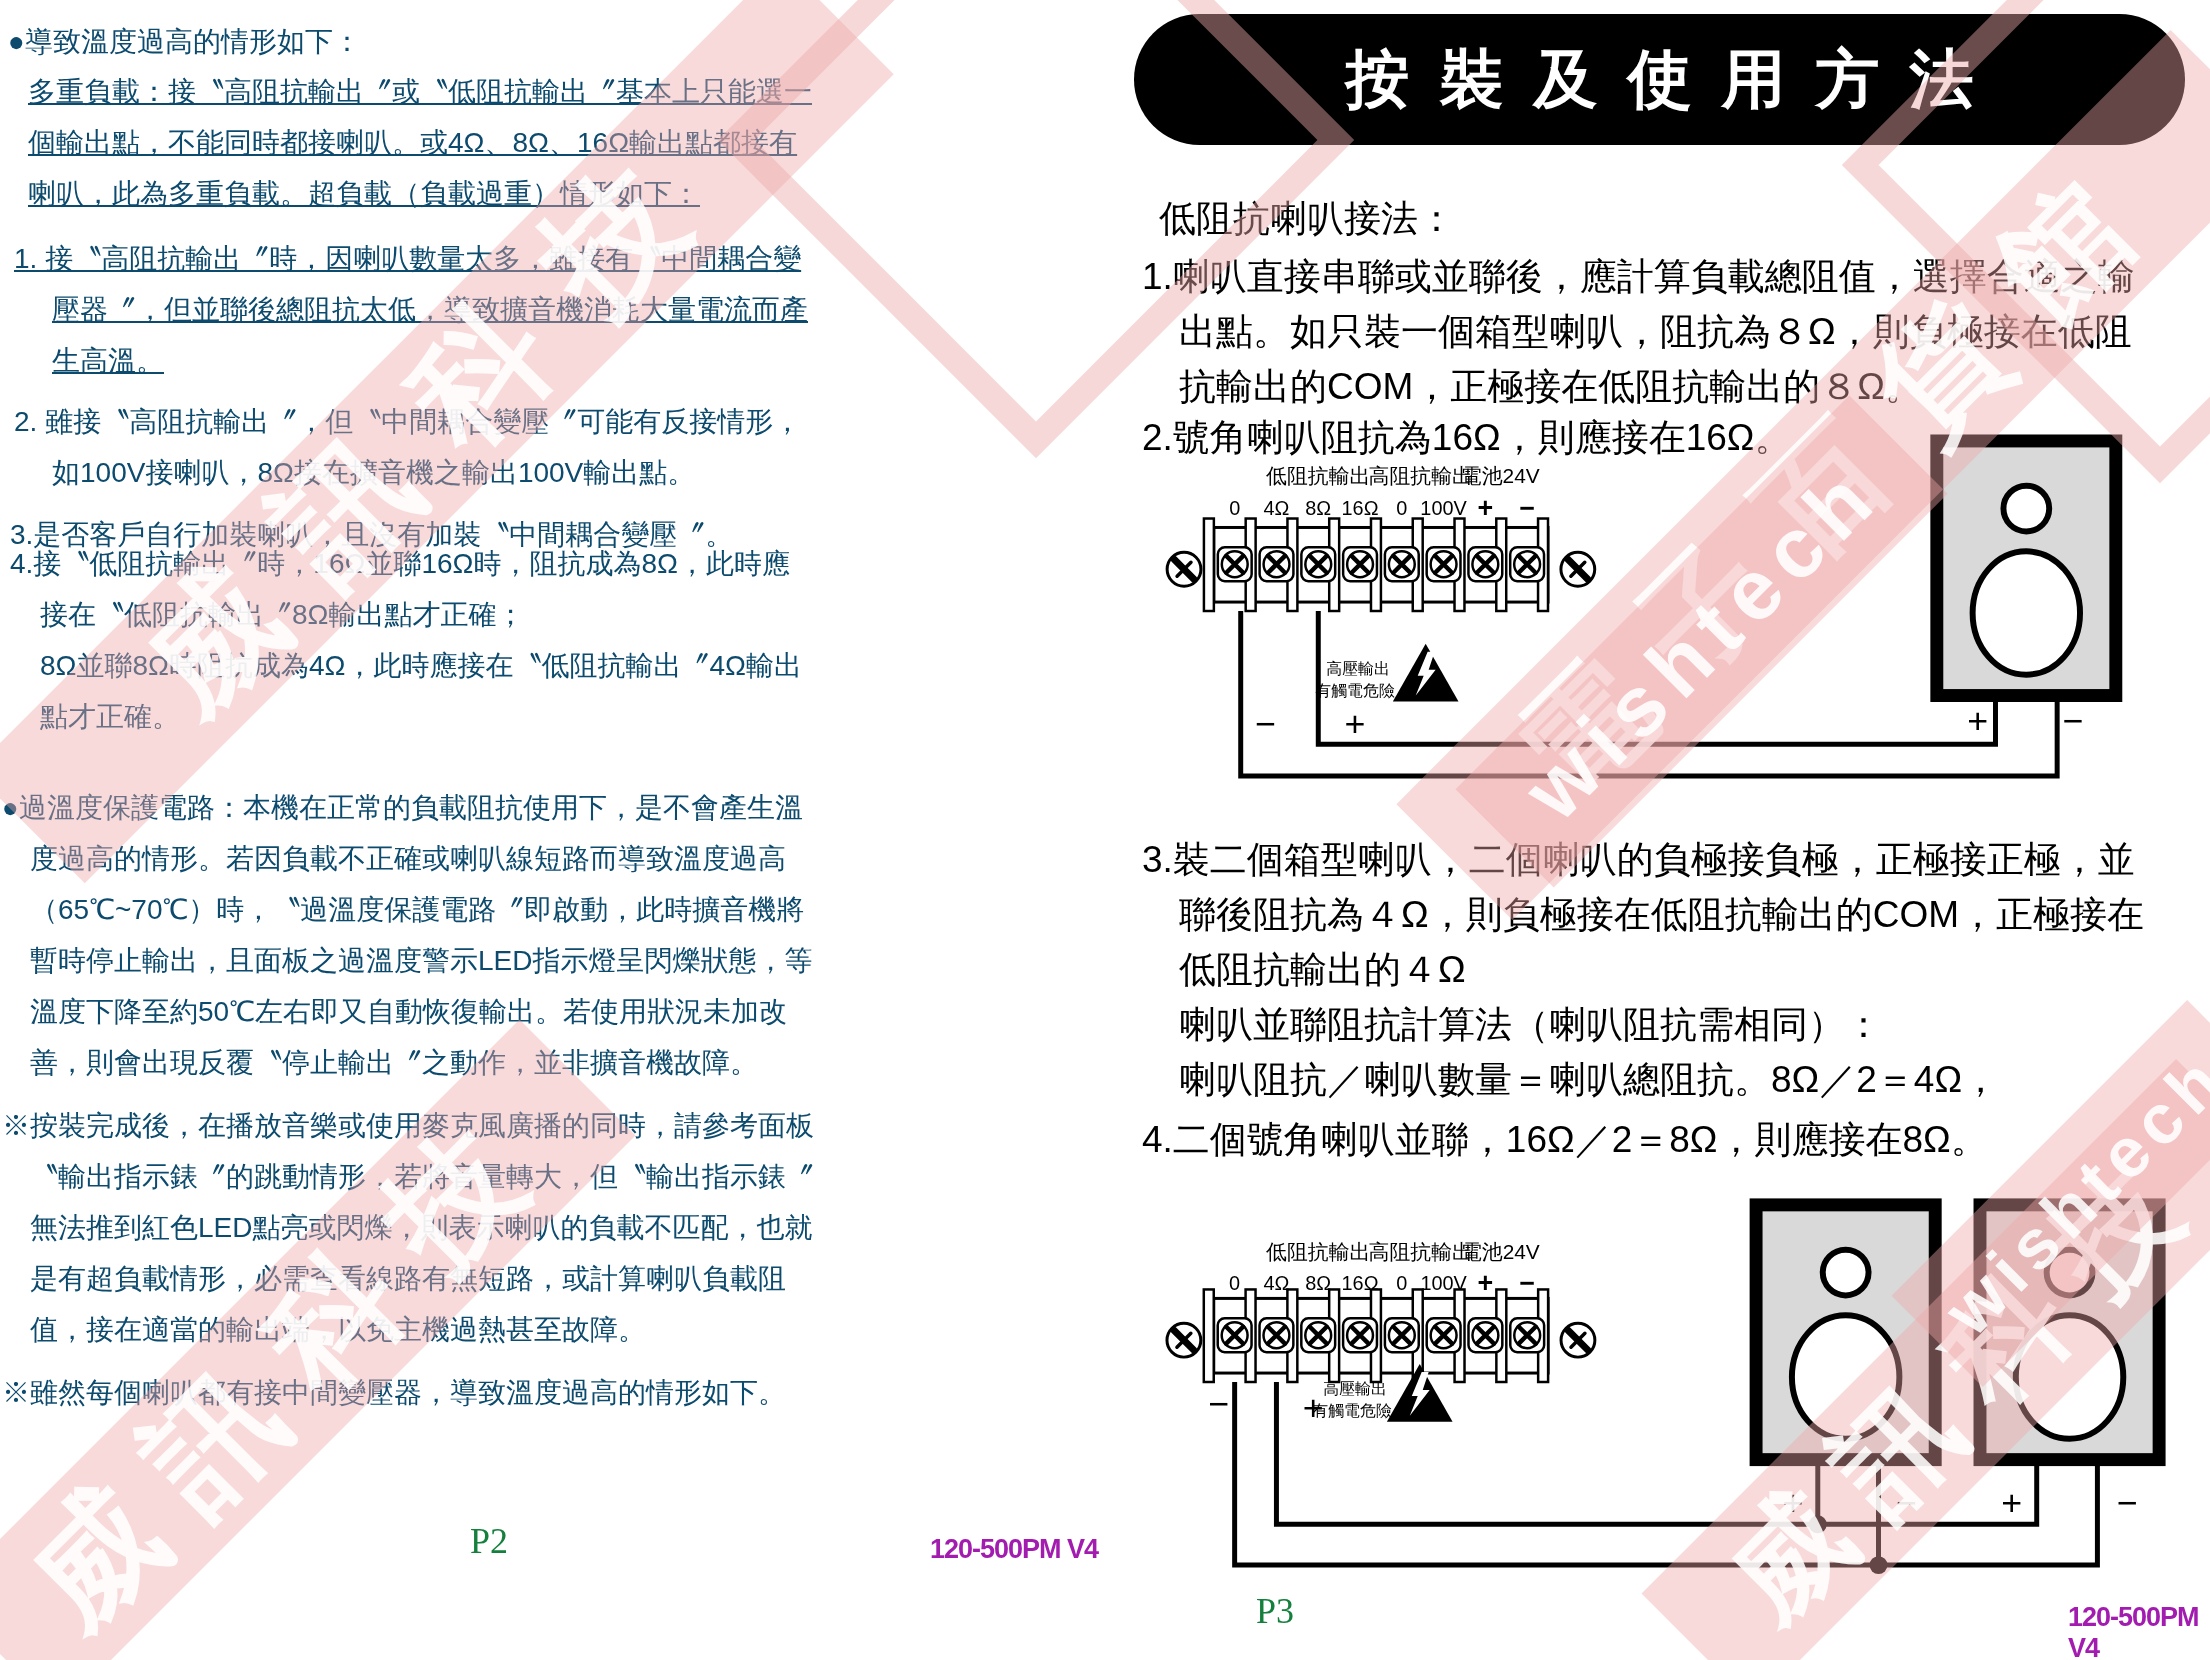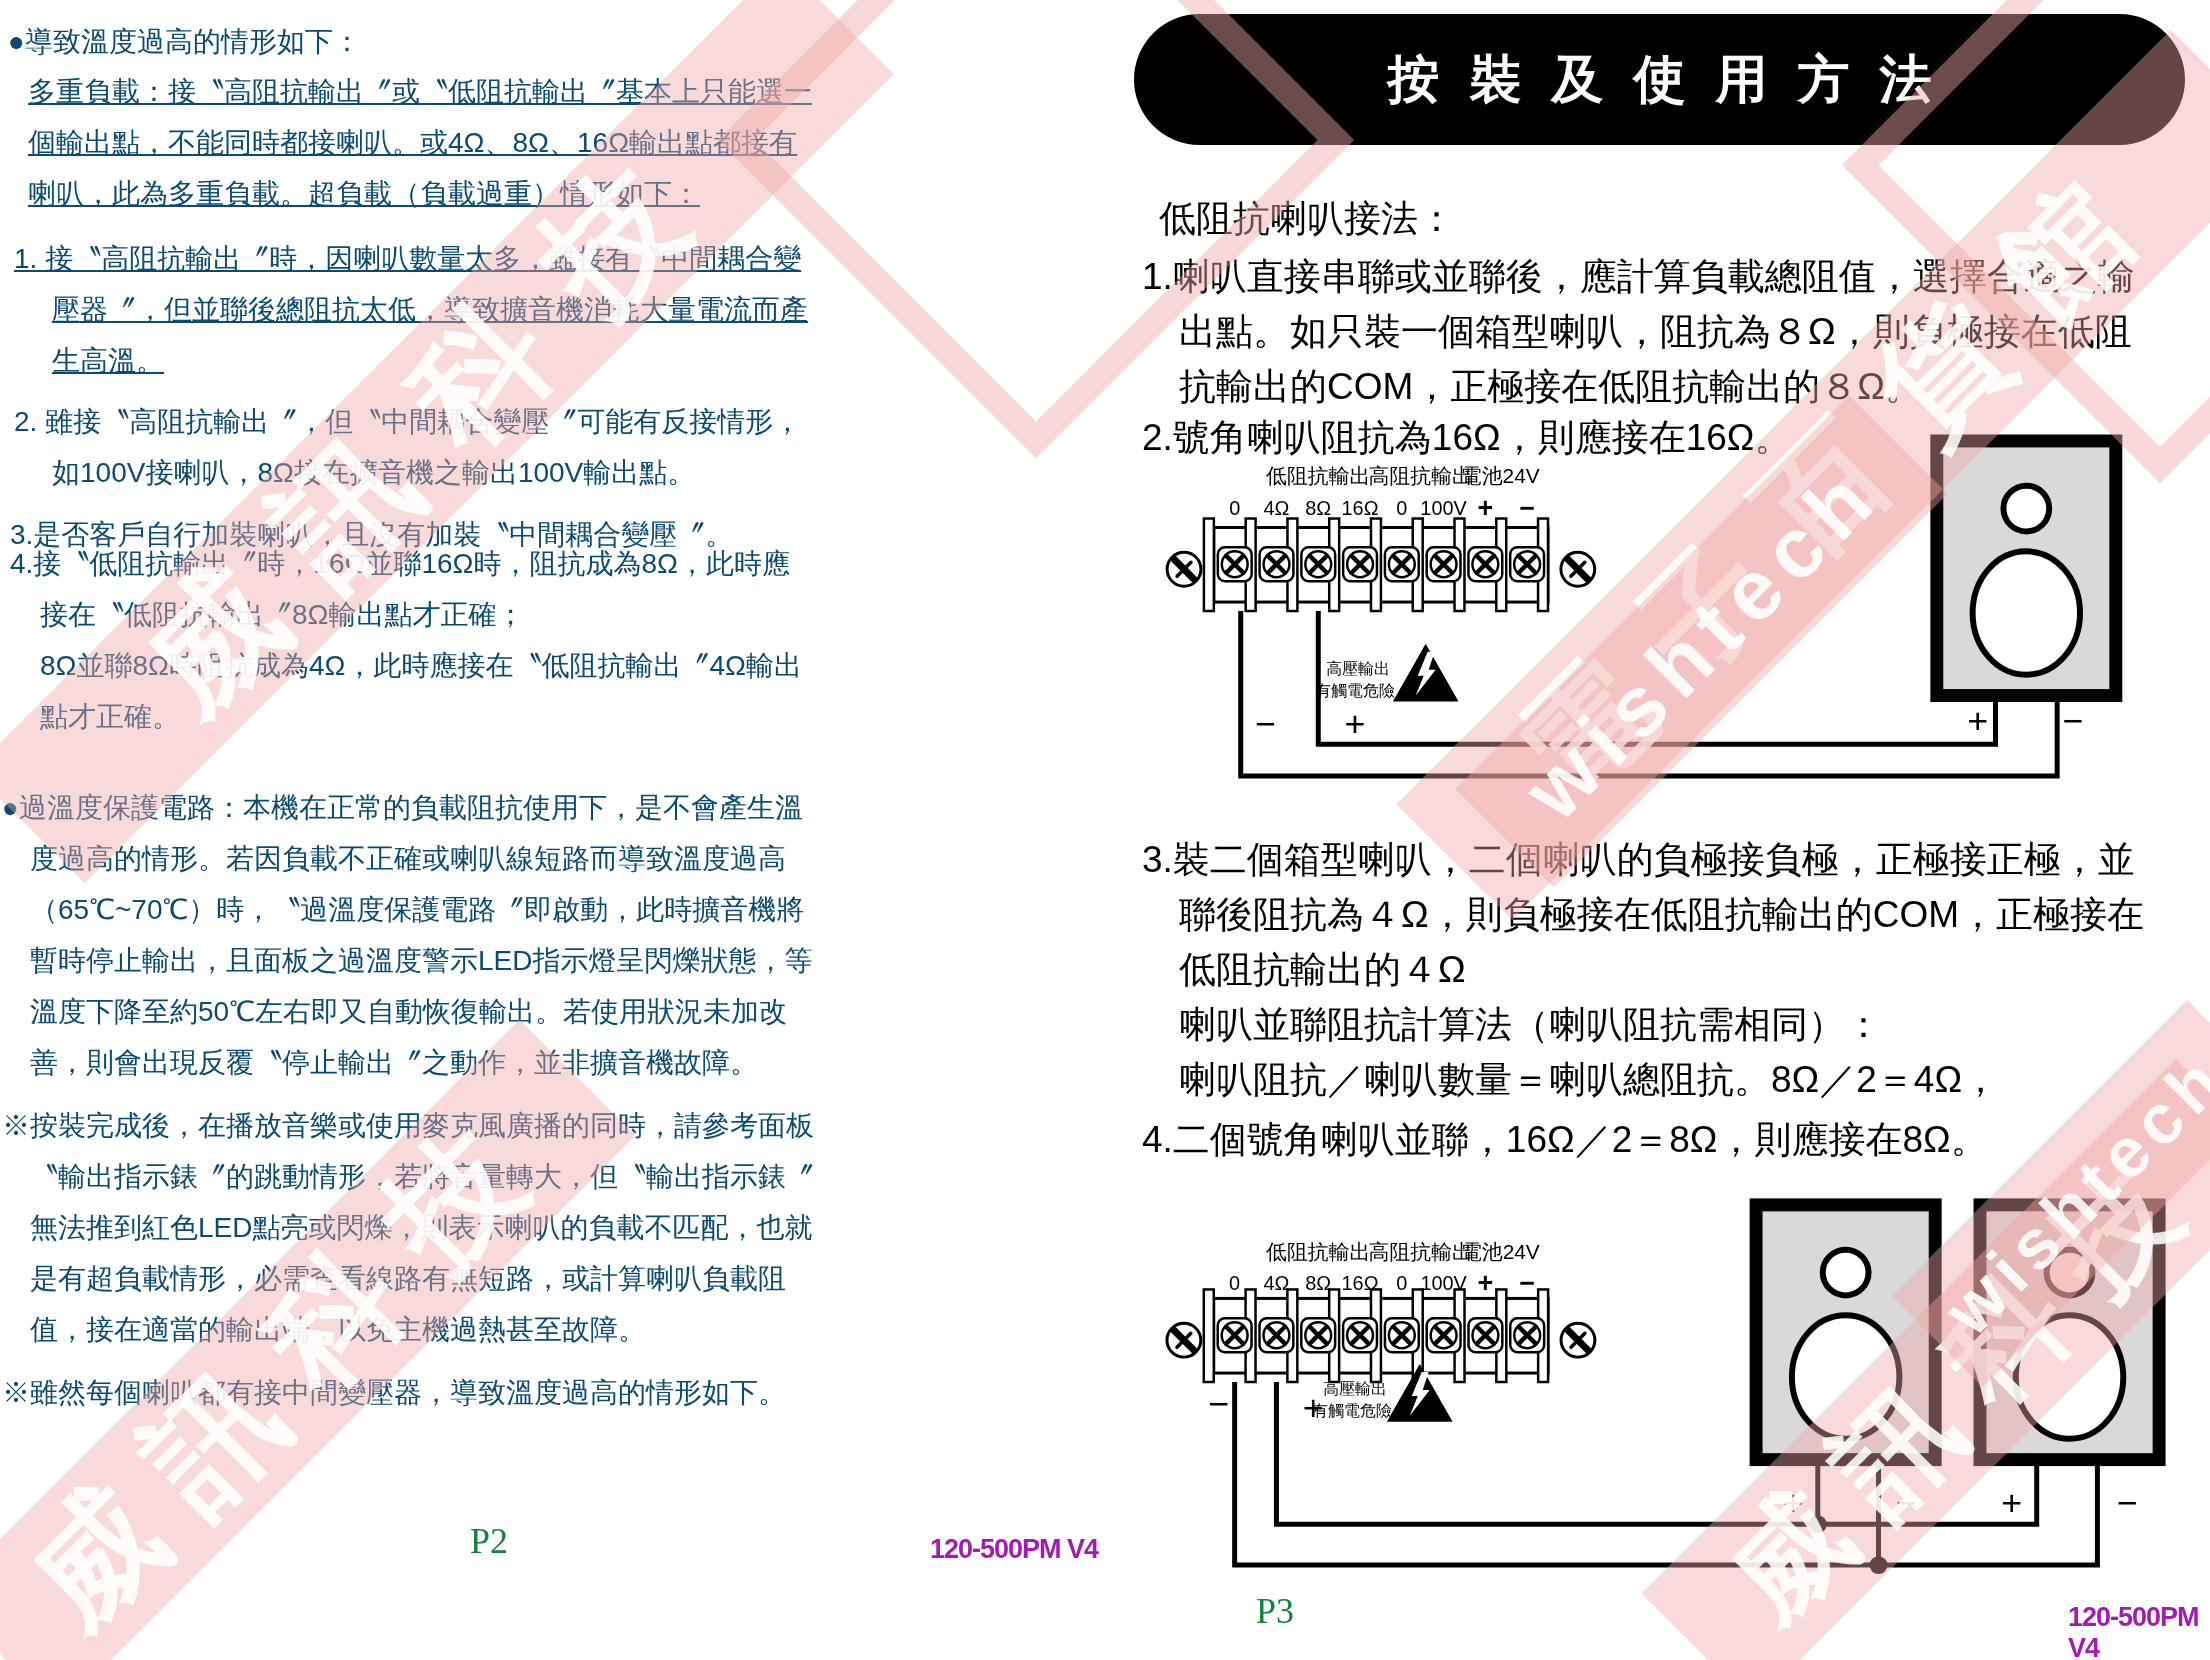--- a/index.html
+++ b/index.html
@@ -21,21 +21,21 @@
   .hang30 { padding-left:30px; text-indent:-30px; }
   .hang28 { padding-left:28px; text-indent:-28px; }
   .rhang  { padding-left:37px; text-indent:-37px; }
   
   .banner {
     position:absolute; left:1134px; top:14px; width:1051px; height:131px;
     background:#000; border-radius:66px;
     display:flex; align-items:center; justify-content:center;
   }
   .banner span {
-    color:#fff; font-size:52px; font-weight:bold;
+    color:#fff; font-size:64px; font-weight:bold;
     letter-spacing:30px; text-indent:30px;
     font-family:Liberation Sans, sans-serif;
   }
   
   .pagenum {
     position:absolute; font-family:"Liberation Serif", serif;
     font-size:36px; color:#15803d;
   }
   .version {
     position:absolute; font-size:27px; font-weight:700;

